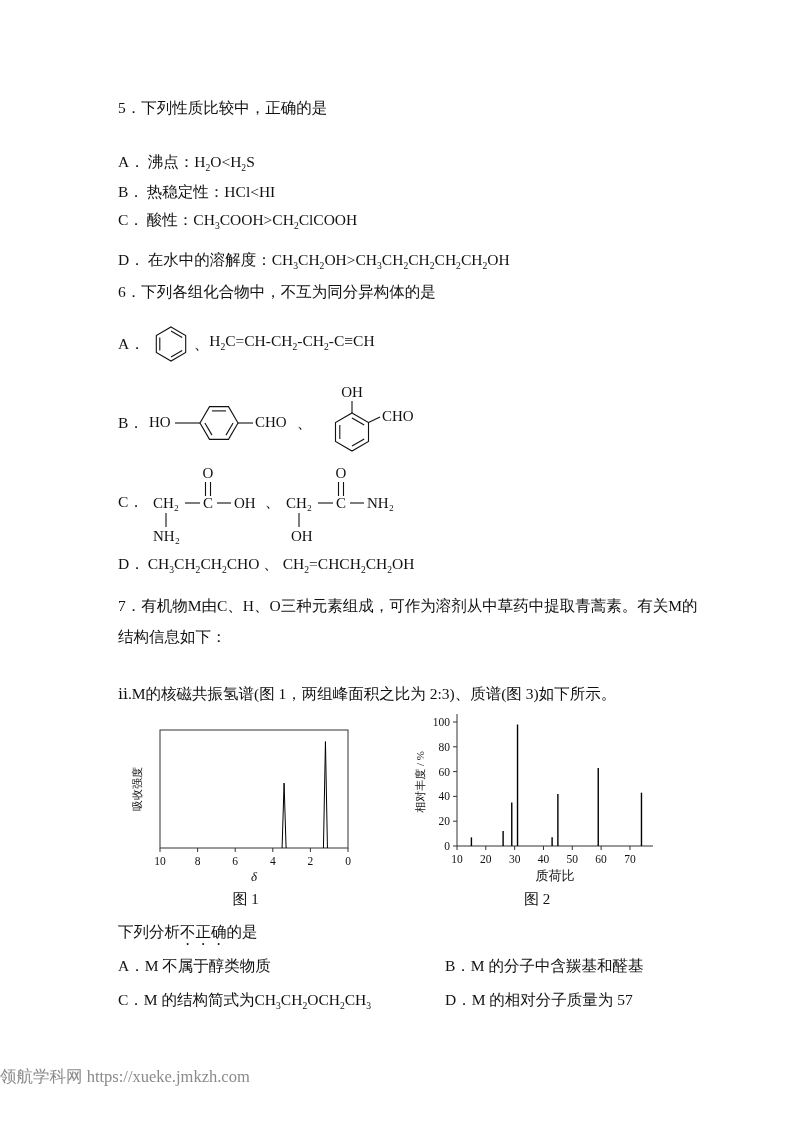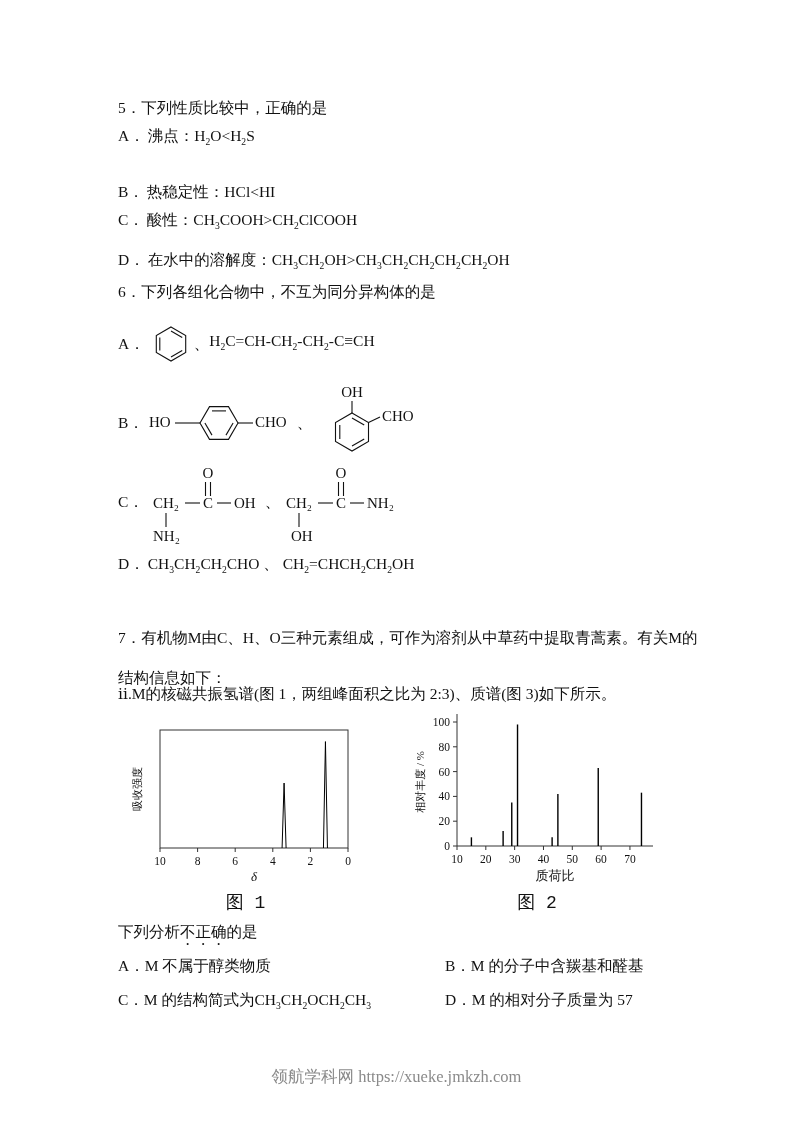--- a/index.html
+++ b/index.html
@@ -11,47 +11,47 @@
     background: #ffffff;
     font-family: "Liberation Serif", "DejaVu Serif", serif;
     font-size: 15.5px;
     color: #111;
     overflow: hidden;
   }
   .block { position: absolute; left: 118px; white-space: nowrap; line-height: 24px; }
   .row { display: flex; align-items: center; }
   .opt-label { margin-right: 3px; }
   sub { font-size: 0.62em; }
-  .wrap { white-space: normal; width: 594px; line-height: 40px; margin-top: 28px; }
+  .wrap { white-space: normal; width: 594px; line-height: 31px; }
   .emph {
     -webkit-text-emphasis: dot; -webkit-text-emphasis-position: under;
     text-emphasis: dot; text-emphasis-position: under left;
   }
   svg text { font-family: "Liberation Serif", "DejaVu Serif", serif; fill: #111; }
   .struct { flex: 0 0 auto; }
   .struct text { font-size: 15px; }
   .struct line, .struct polygon, .struct path { stroke: #111; stroke-width: 1.1; fill: none; }
   .charts { position: absolute; left: 128px; top: 706px; display: flex; gap: 48px; }
   .chartcol { display: flex; flex-direction: column; align-items: center; }
-  .caption { text-align: center; margin-top: 2px; font-size: 18px; font-family: Liberation Mono, monospace; }
+  .caption { text-align: center; margin-top: 2px; font-size: 15px; }
   .two-col { display: flex; }
   .col-l { flex: 0 0 327px; }
   .footer {
     position: absolute; left: 0; right: 0; top: 1066px;
-    text-align: center; color: #8a8a8a; font-size: 16.5px;
+    text-align: left; color: #8a8a8a; font-size: 16.5px;
   }
 </style>
 </head>
 <body>
 
 <div class="page">
 
   <div class="block" style="top:96px">5．下列性质比较中，正确的是</div>
 
-  <div class="block" style="top:124px">
+  <div class="block" style="top:150px">
     <span class="opt-label">A．</span><span>沸点：</span><span class="formula">H<sub>2</sub>O&lt;H<sub>2</sub>S</span>
   </div>
   <div class="block" style="top:180px">
     <span class="opt-label">B．</span><span>热稳定性：</span><span class="formula">HCl&lt;HI</span>
   </div>
   <div class="block" style="top:208px">
     <span class="opt-label">C．</span><span>酸性：</span><span class="formula">CH<sub>3</sub>COOH&gt;CH<sub>2</sub>ClCOOH</span>
   </div>
   <div class="block" style="top:248px">
     <span class="opt-label">D．</span><span>在水中的溶解度：</span><span class="formula">CH<sub>3</sub>CH<sub>2</sub>OH&gt;CH<sub>3</sub>CH<sub>2</sub>CH<sub>2</sub>CH<sub>2</sub>CH<sub>2</sub>OH</span>

